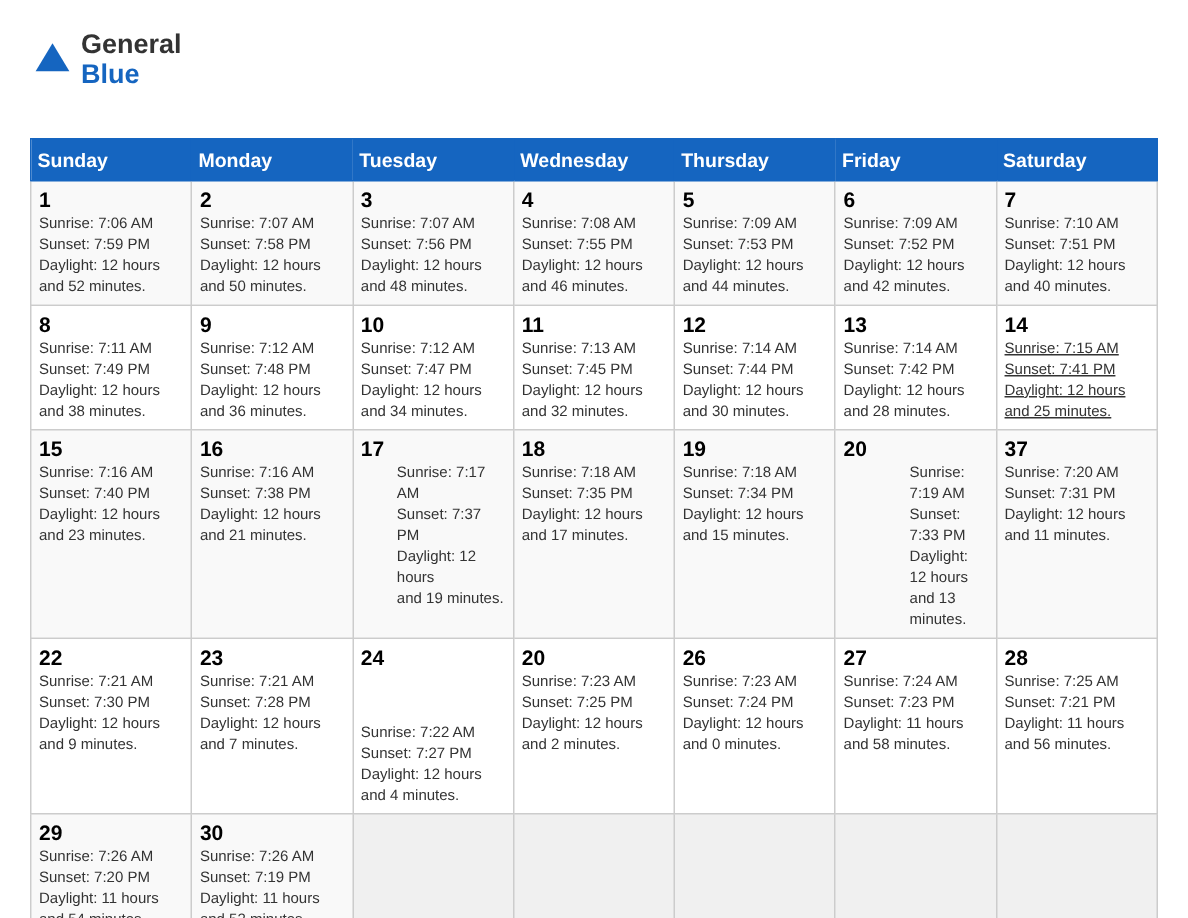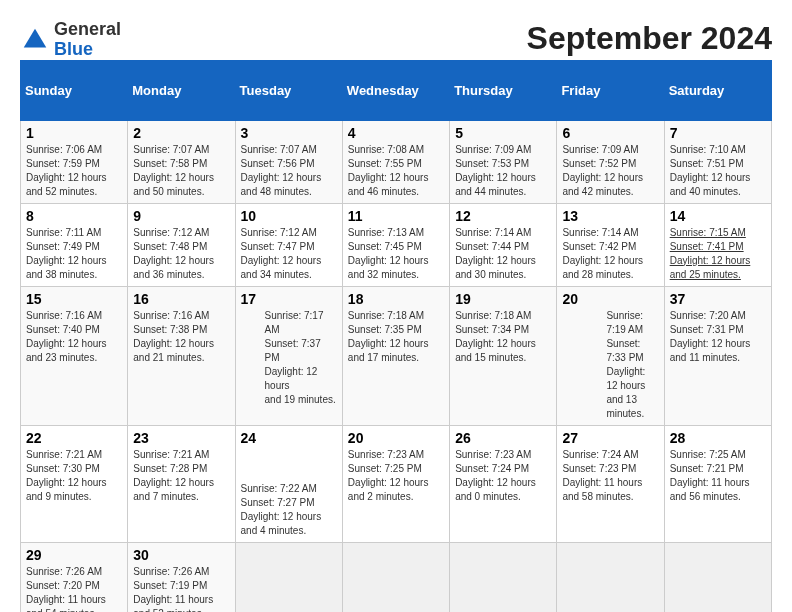--- a/index.html
+++ b/index.html
@@ -7,21 +7,21 @@
       font-family: Arial, sans-serif;
       background: #fff;
       width: 792px;
       min-height: 612px;
       padding: 20px;
     }
     .header {
       display: flex;
       justify-content: space-between;
       align-items: flex-start;
-      margin-bottom: 0;
+      margin-bottom: 32px;
     }
     .logo {
       display: flex;
       align-items: center;
       gap: 4px;
     }
     .logo-text {
       font-size: 18px;
       font-weight: bold;
       line-height: 1.1;
@@ -46,21 +46,21 @@
       color: #333;
     }
     table {
       width: 100%;
       border-collapse: collapse;
       font-size: 11px;
     }
     thead tr th {
       background: #1565c0;
       color: #fff;
-      padding: 22px 4px;
+      padding: 6px 4px;
       text-align: left;
       font-size: 13px;
       font-weight: bold;
       border: 1px solid #1565c0;
     }
     tbody tr td {
       border: 1px solid #ccc;
       vertical-align: top;
       padding: 4px 5px;
       width: calc(100% / 7);
@@ -92,21 +92,20 @@
   <div class="logo">
     <svg class="logo-icon" viewBox="0 0 40 40">
       <polygon points="20,5 35,30 5,30" fill="#1565c0"></polygon>
     </svg>
     <div class="logo-text">
       <span class="general">General</span><br>
       <span class="blue">Blue</span>
     </div>
   </div>
   <div class="title-block">
-    <h1>September 2024</h1>
   </div>
 </div>
 
 <table>
   <thead>
     <tr>
     <th>Sunday</th>
         <th>Monday</th>
         <th>Tuesday</th>
         <th>Wednesday</th>

